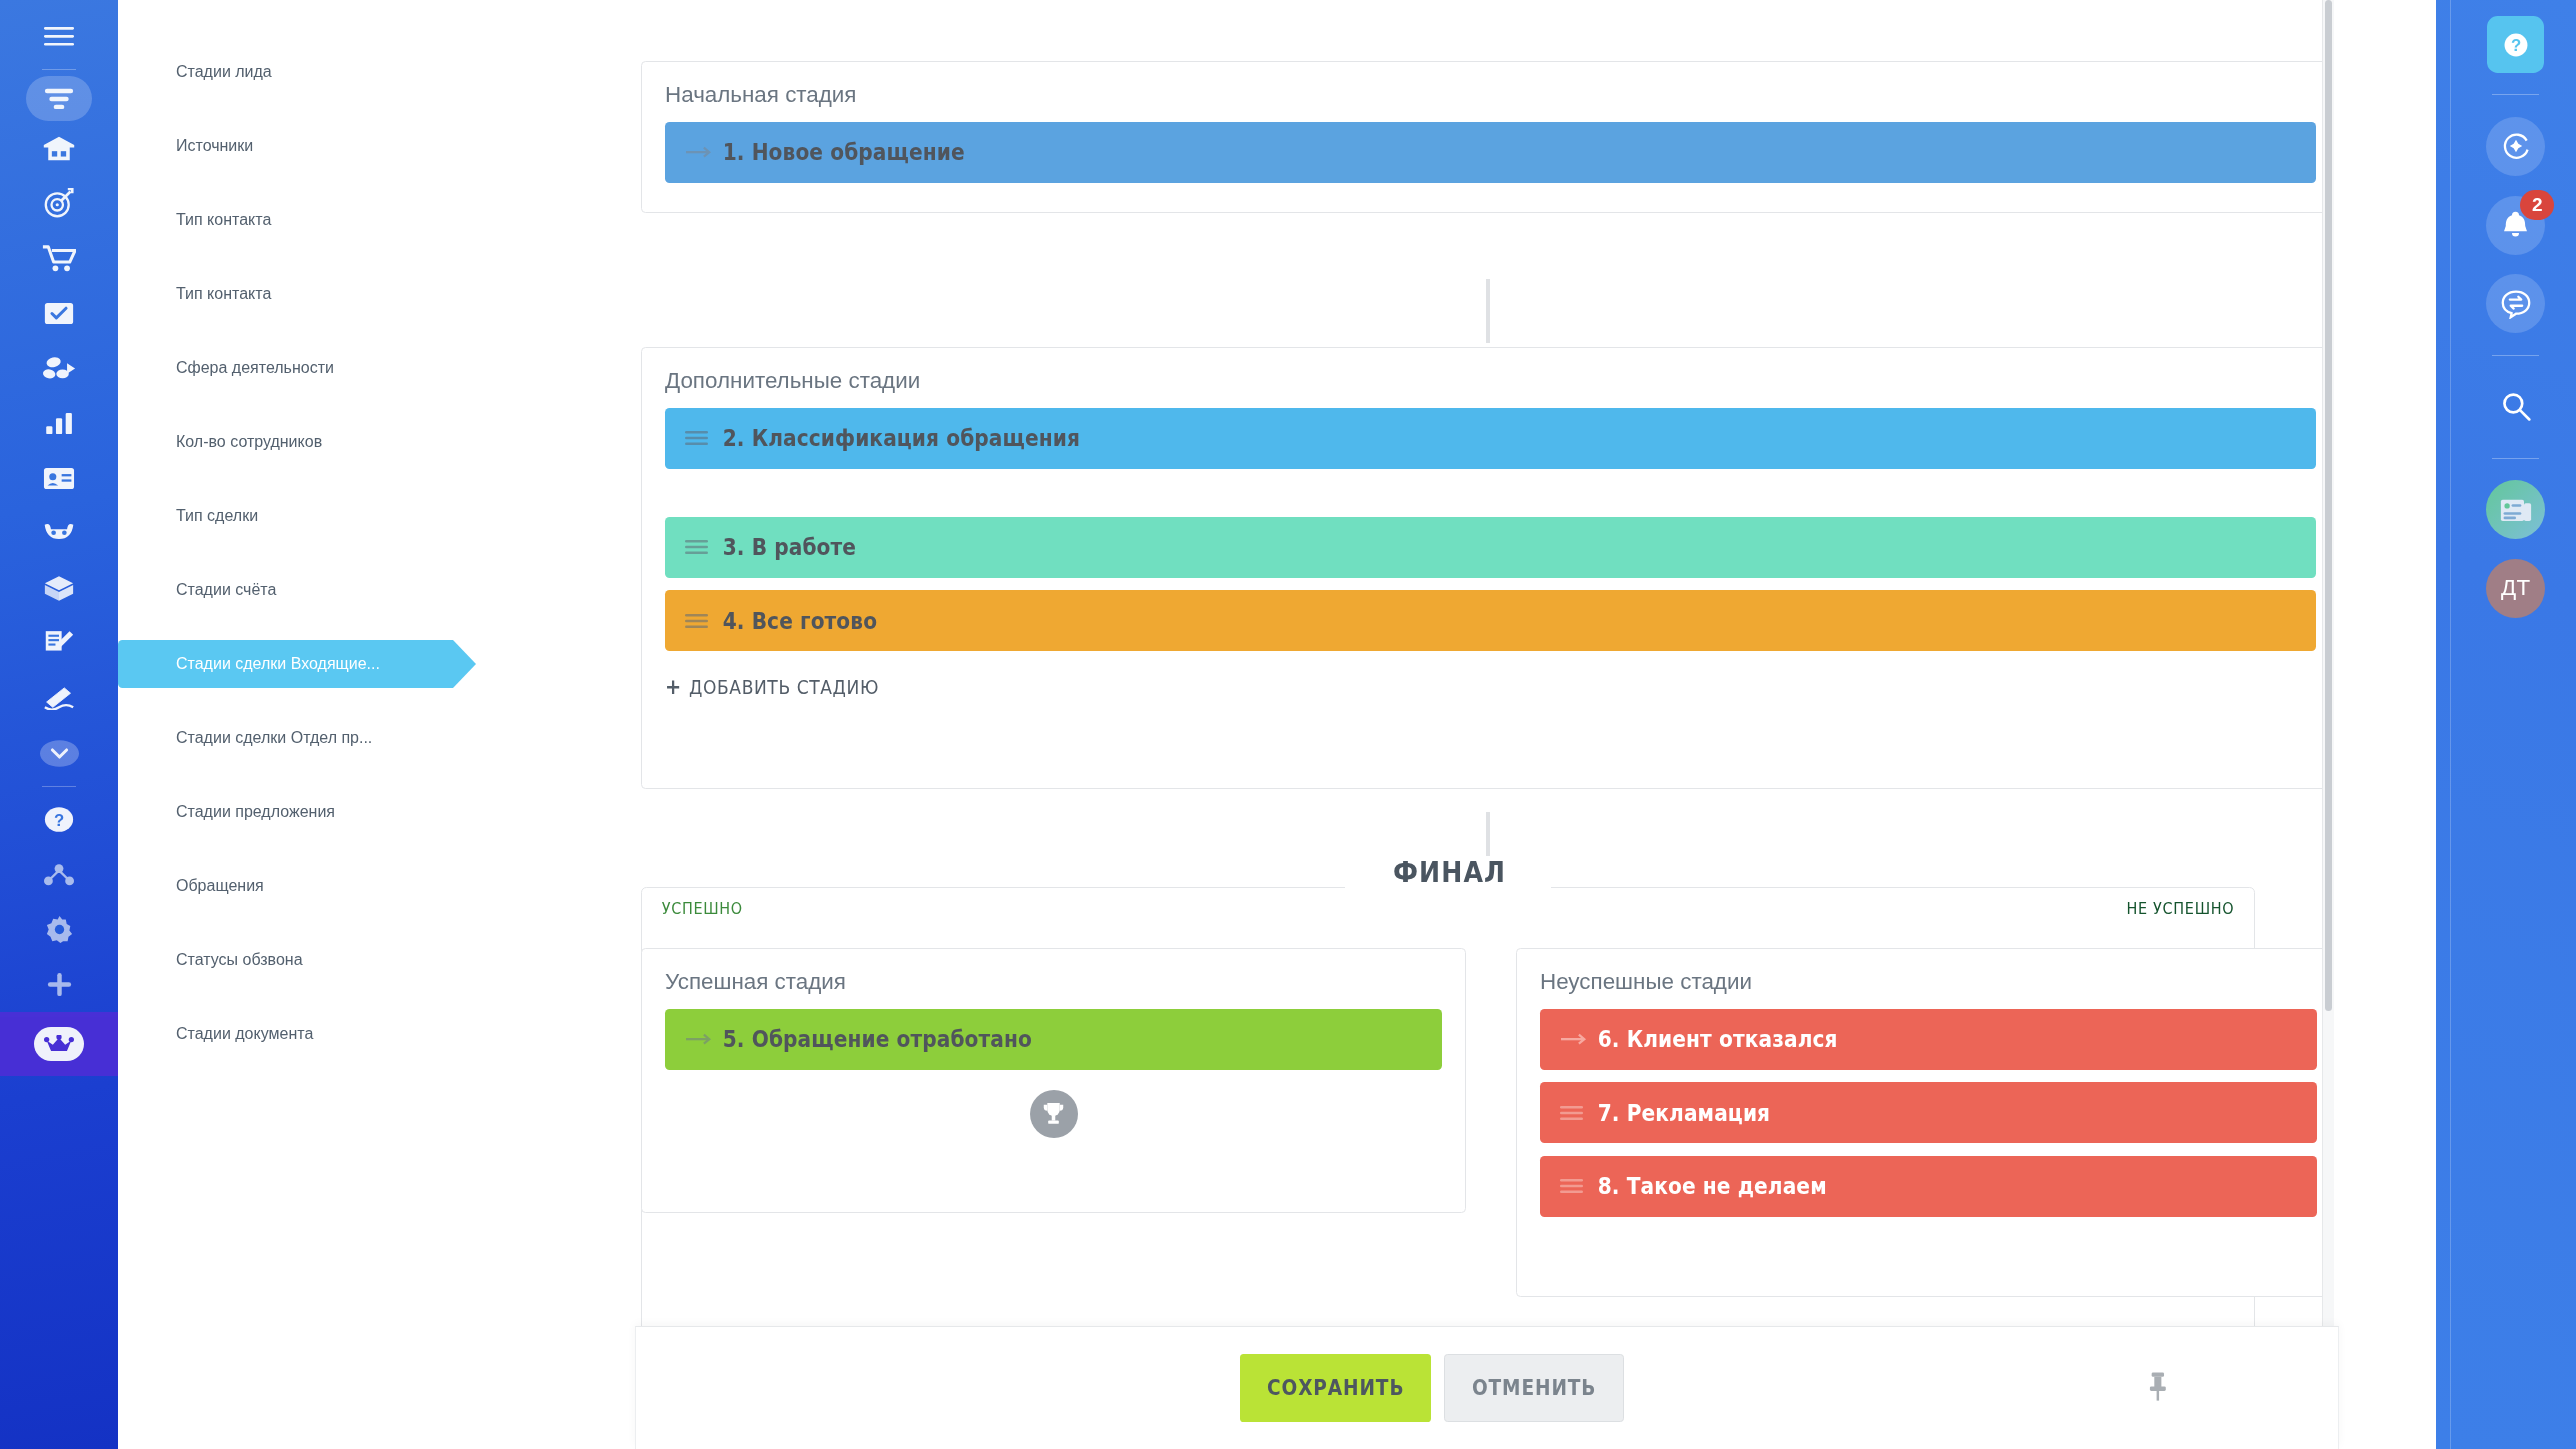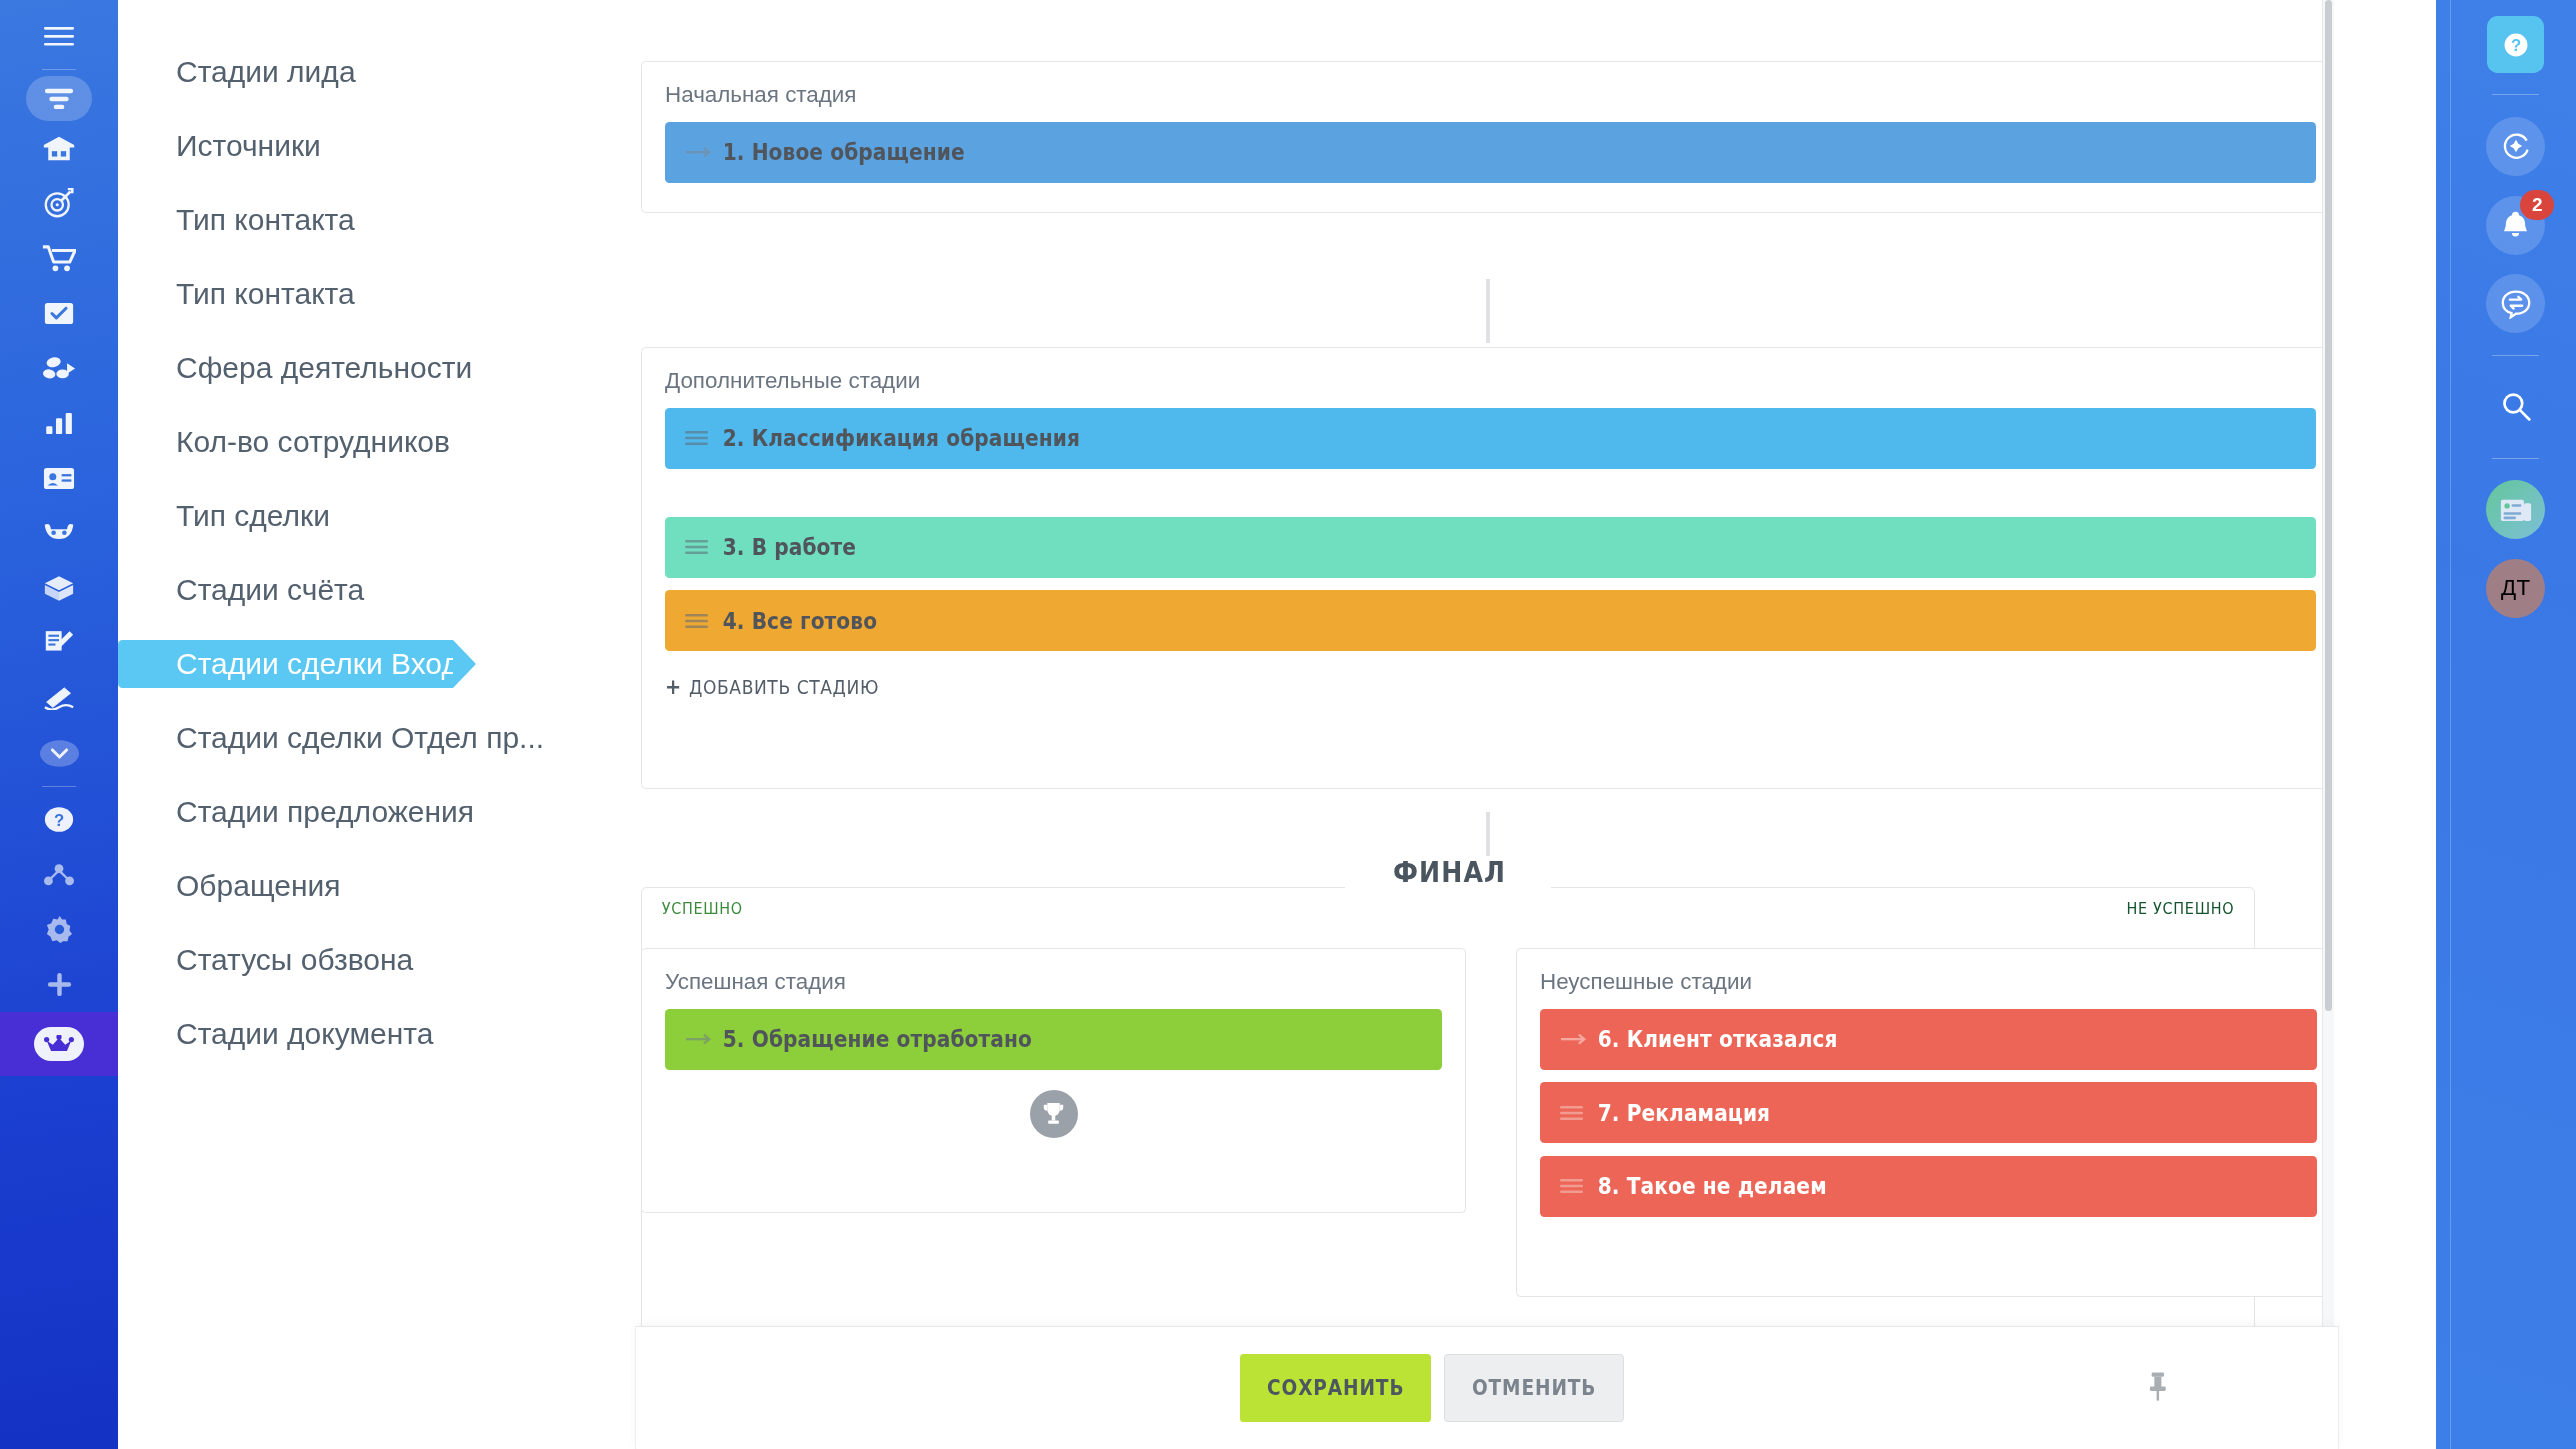--- a/index.html
+++ b/index.html
@@ -62,21 +62,21 @@
     position: absolute; left: 118px; top: 0;
     width: 447px; height: 1449px;
     background: #ffffff;
     padding-top: 48px;
   }
   .nav-item {
     position: relative;
     height: 48px;
     display: flex; align-items: center;
     padding-left: 58px;
-    font-size: 30px;
+    font-size: 16px;
     color: #53606e;
     white-space: nowrap;
     margin-bottom: 26px;
     cursor: pointer;
   }
   .nav-item.active {
     color: #ffffff;
     background: #5ac8f2;
     border-radius: 4.5px 0 0 4.5px;
     width: 335px;
@@ -279,21 +279,21 @@
     margin-left: 19.7px;
   }
   .r-icon.square {
     border-radius: 10.7px;
     background: #56c4ef;
     width: 57px; height: 57px;
   }
   .r-icon.plain { background: transparent; }
   .r-icon.news { background: linear-gradient(135deg,#63c79a,#7dbfd8); }
   .r-icon.avatar {
-    background: #a07e86; color:#000000;
+    background: #a07e86; color:#ffffff;
     font-size: 22.4px; font-weight: 500;
     letter-spacing: 0.4px;
     font-family: "Liberation Sans", sans-serif;
   }
   .r-sep {
     width: 47px; height: 0.9px;
     background: rgba(255,255,255,.30);
     margin: 1.8px 0 21.5px 19.7px;
     flex: none;
   }

